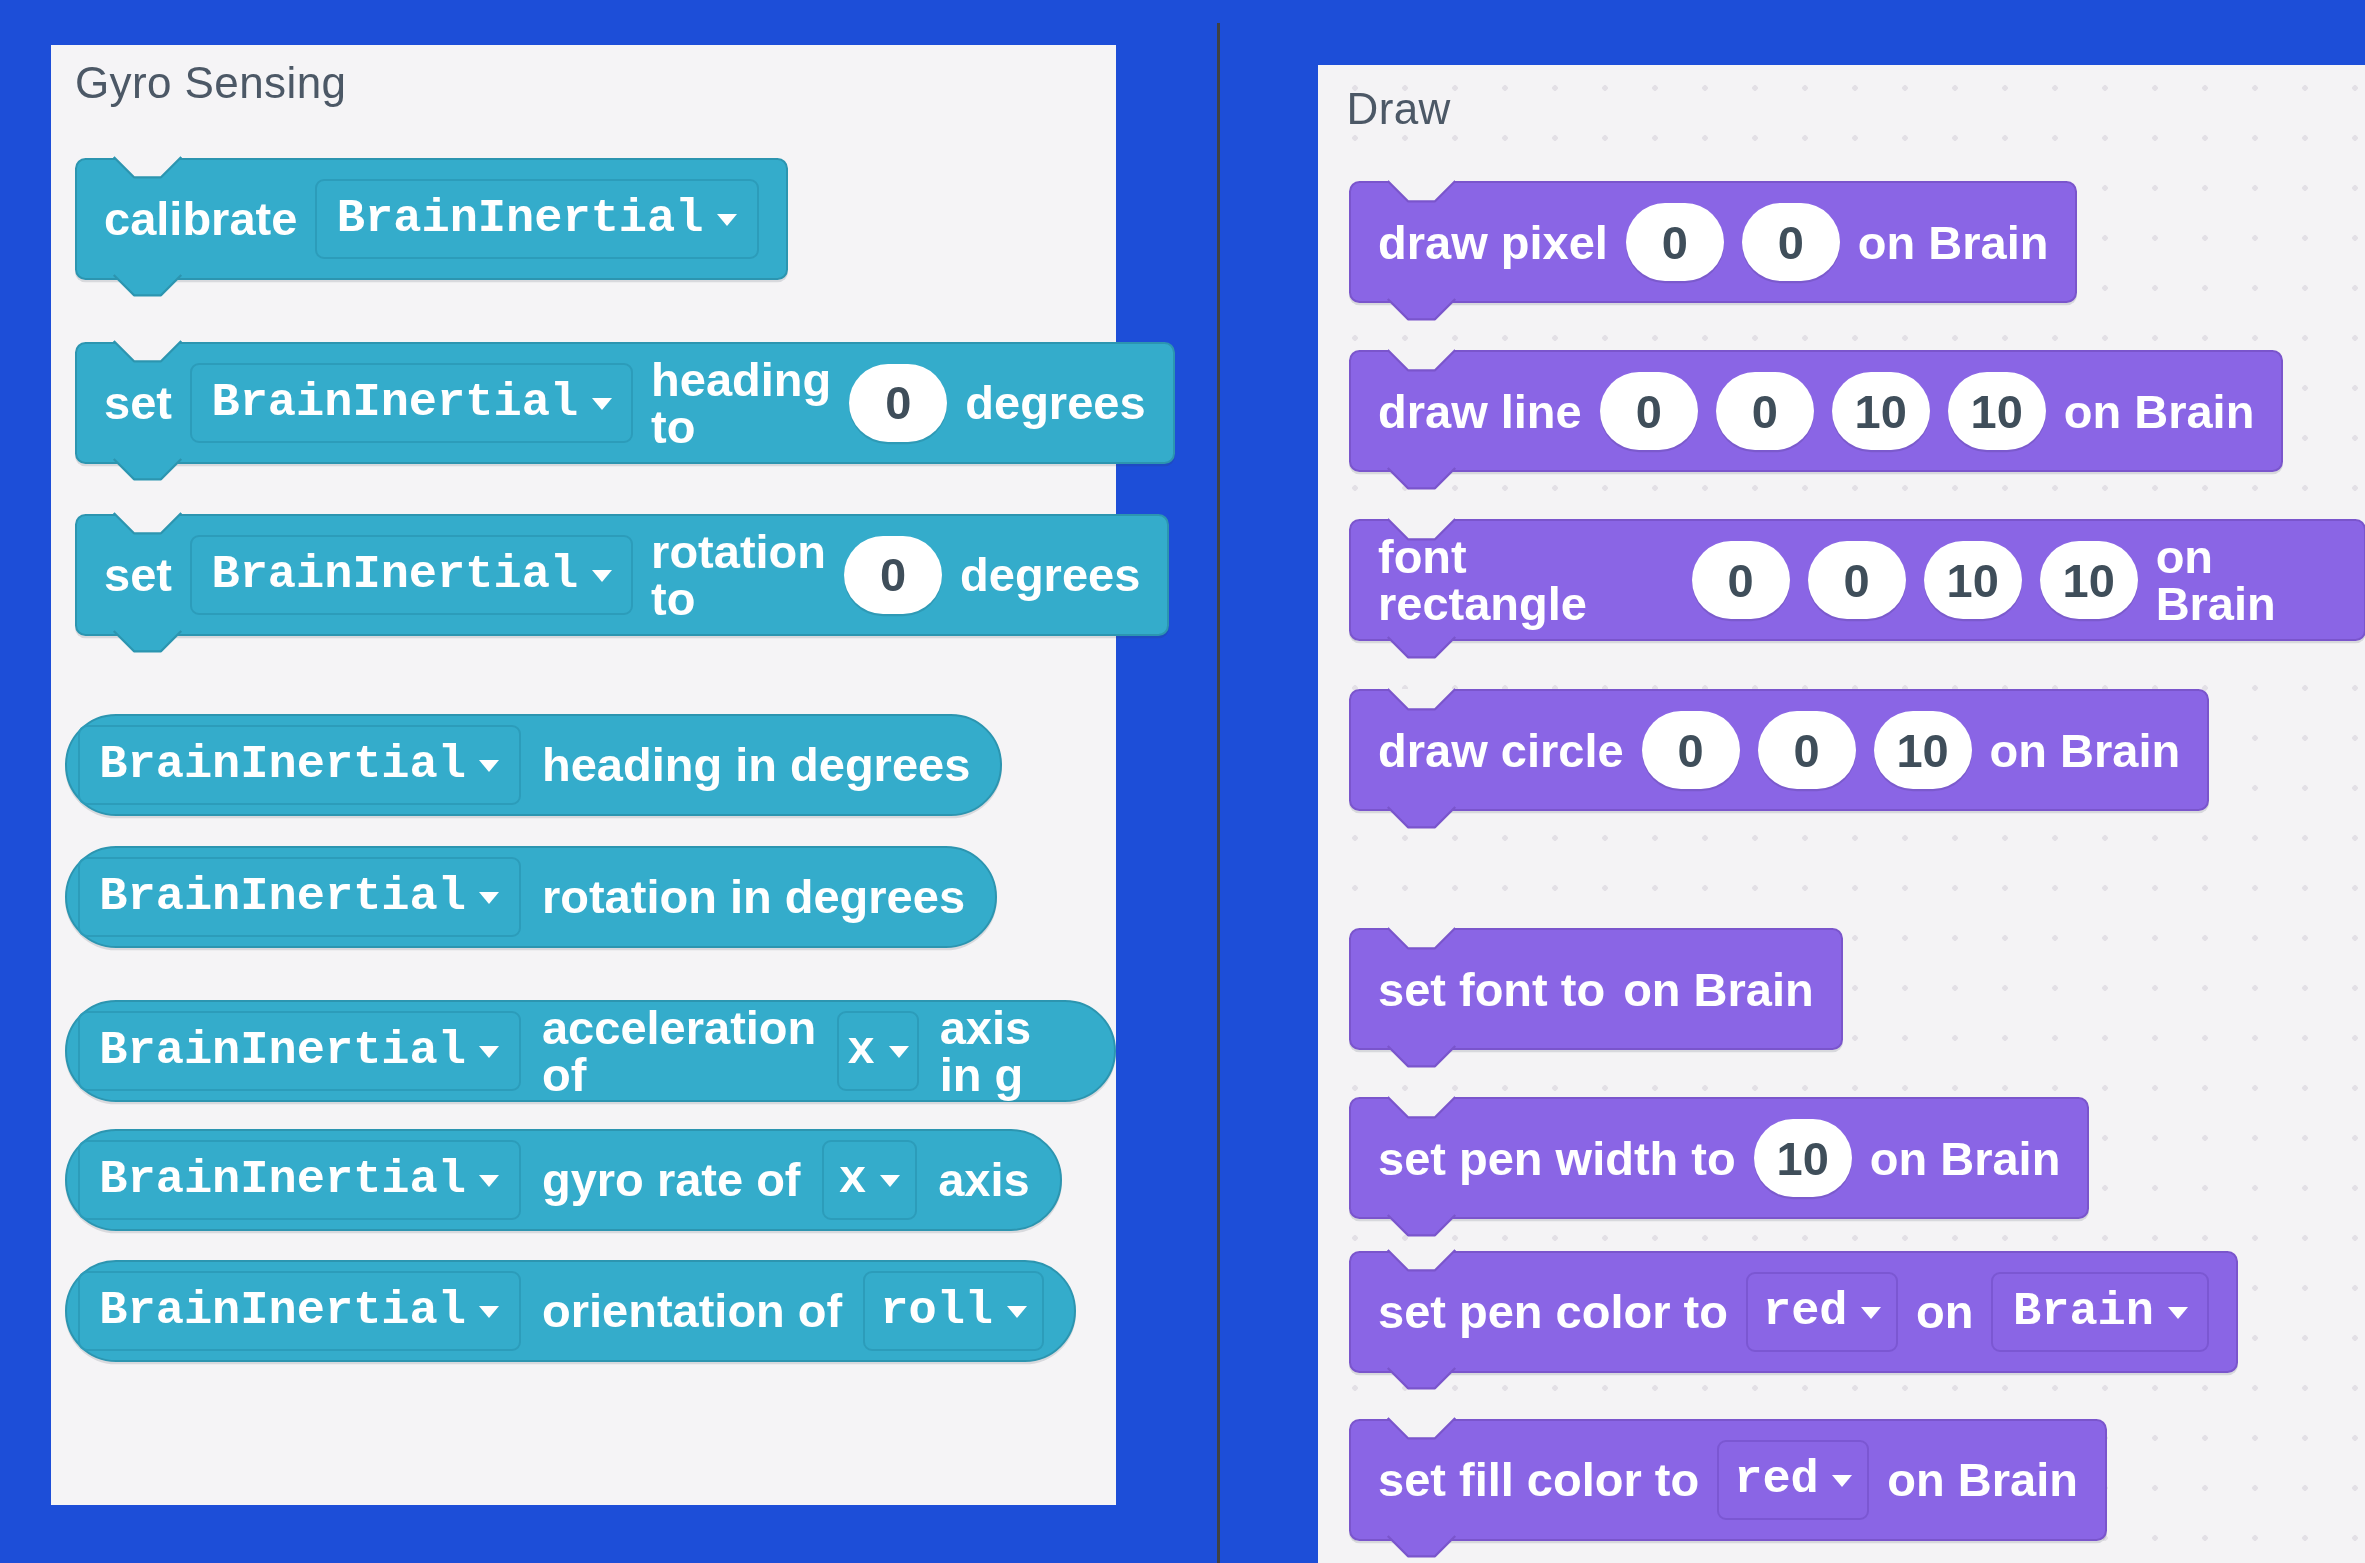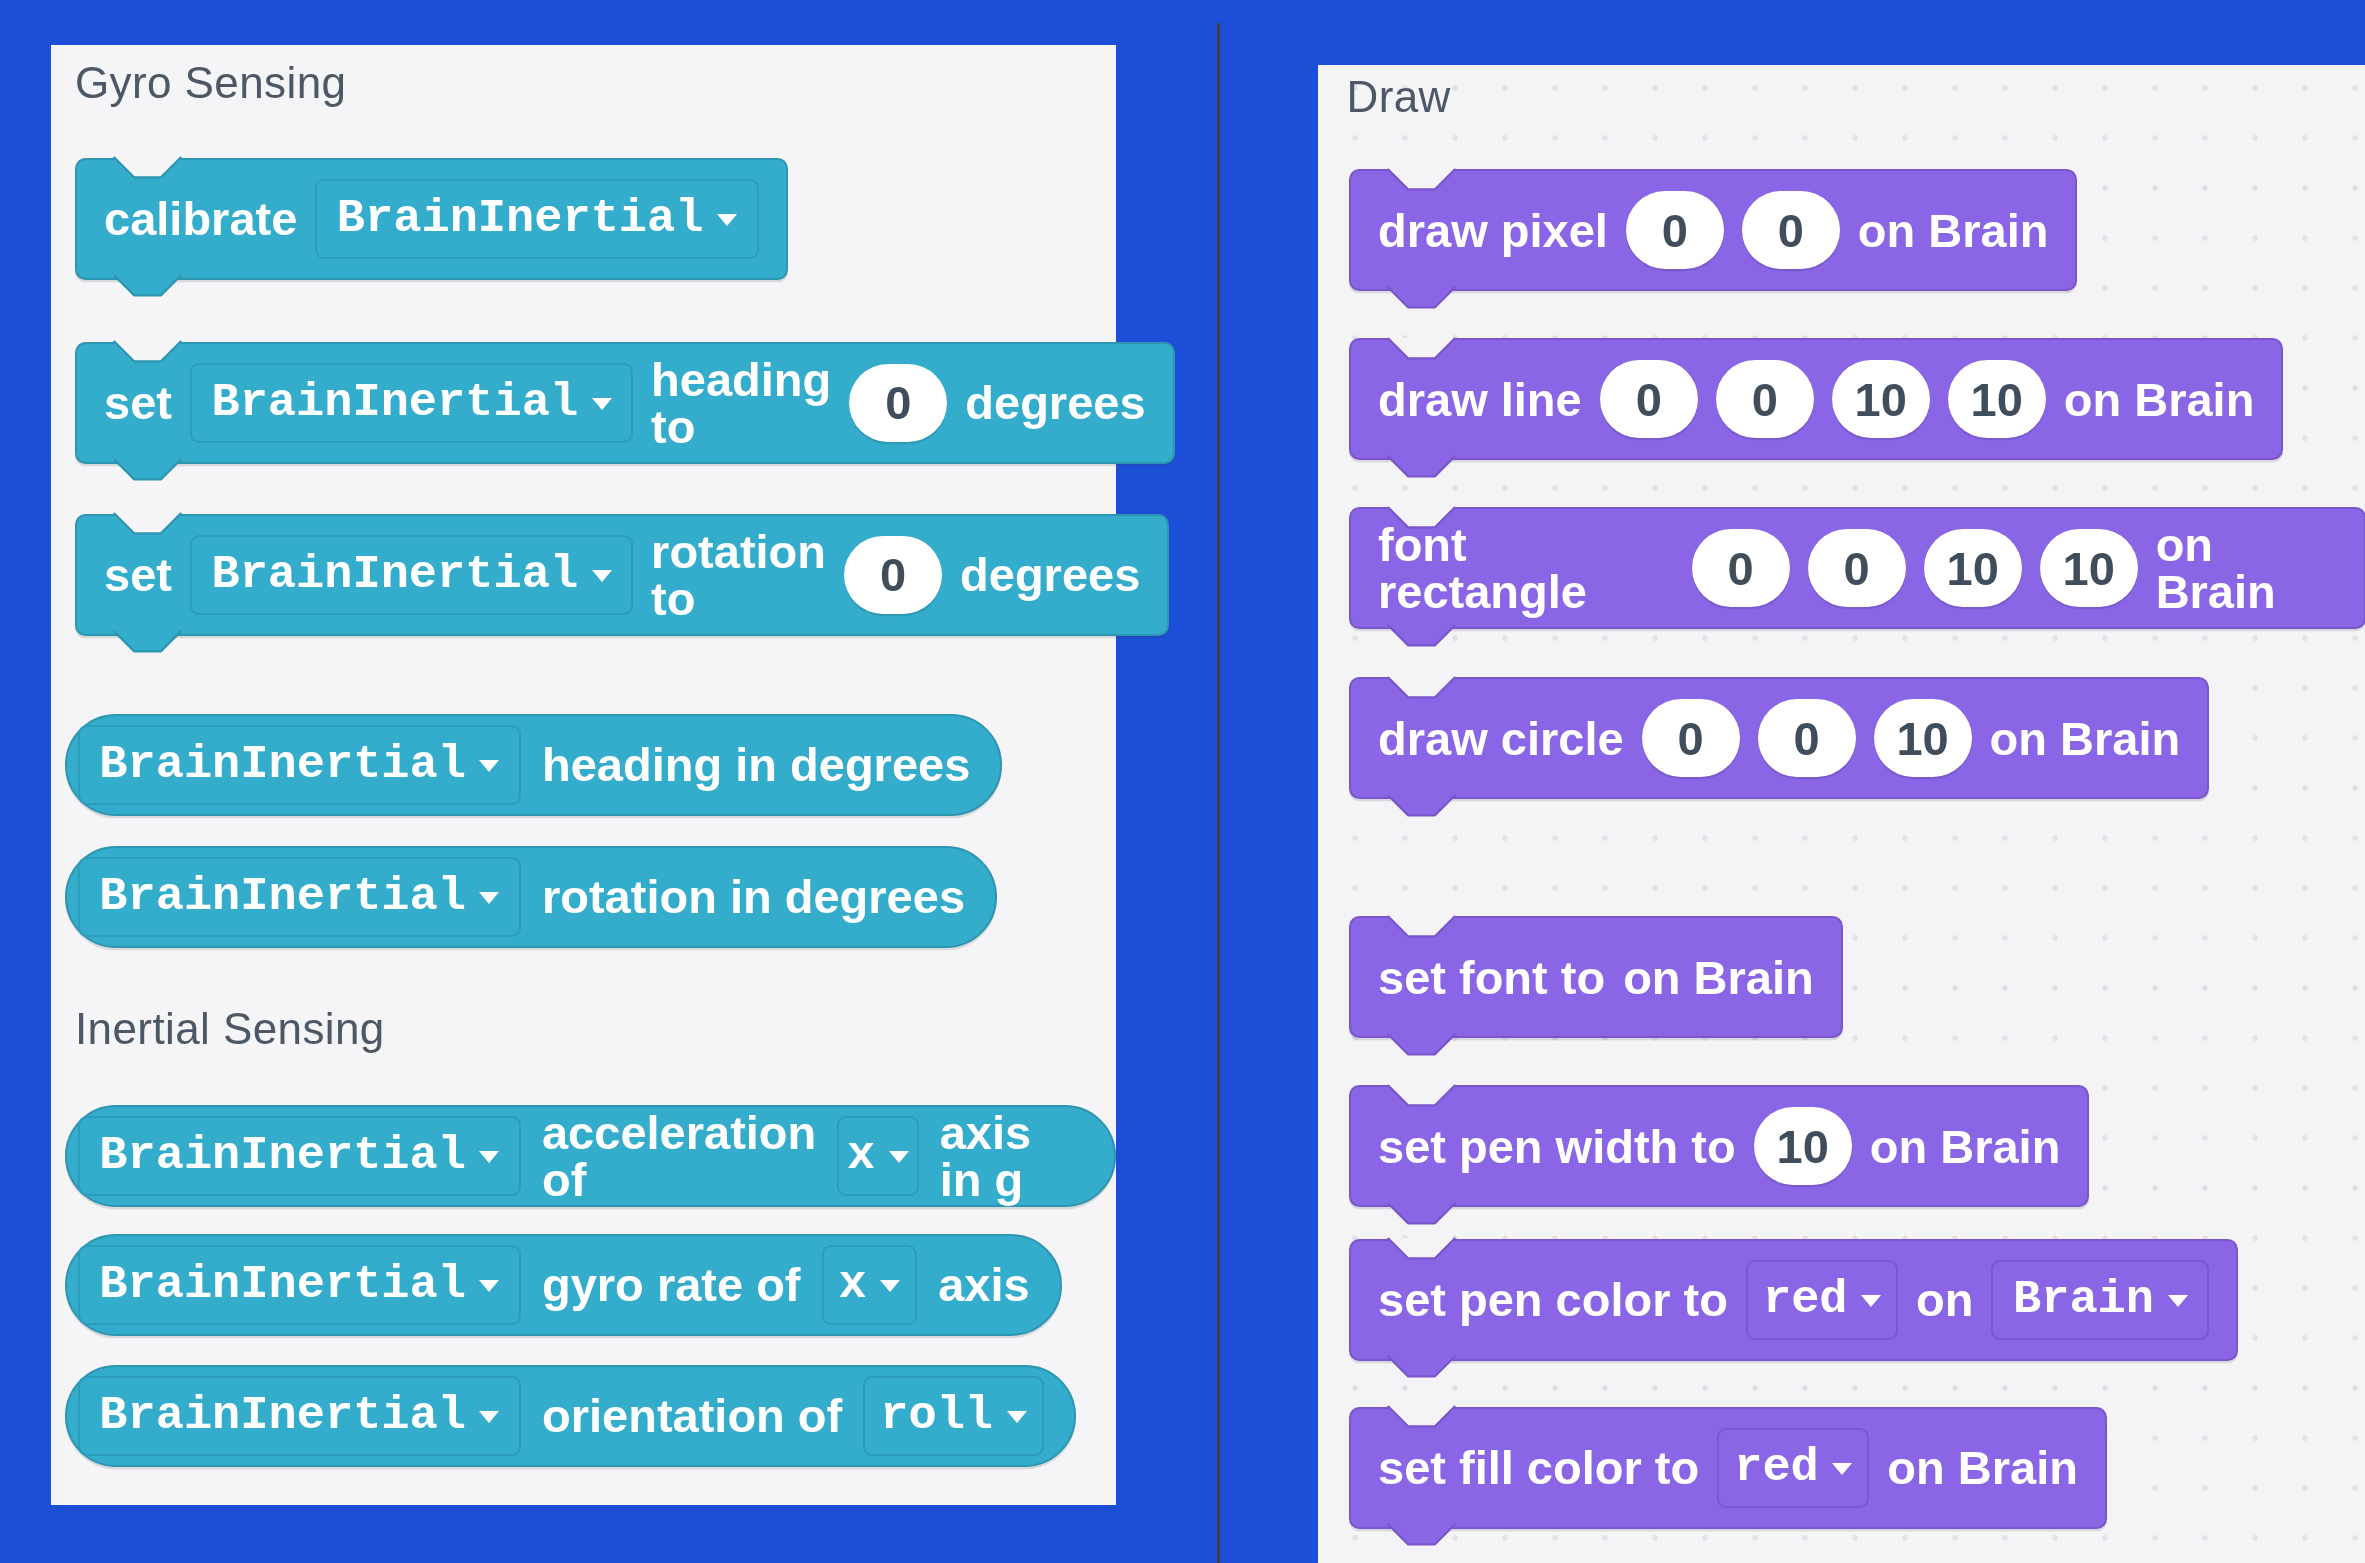--- a/index.html
+++ b/index.html
@@ -118,21 +118,20 @@
     </div>
 
     <div class="block pill teal" style="margin-top:30px">
       <span class="dd">
         <span>BrainInertial</span>
         <span class="caret"></span>
       </span>
       <span>rotation in degrees</span>
     </div>
 
-    <span class="sec-title" style="margin-top:57px">Inertial Sensing</span>
 
     <div class="block pill teal" style="margin-top:52px">
       <span class="dd">
         <span>BrainInertial</span>
         <span class="caret"></span>
       </span>
       <span>acceleration of</span>
       <span class="dd small">
         <span>x</span>
         <span class="caret"></span>
@@ -164,21 +163,21 @@
         <span class="caret"></span>
       </span>
     </div>
 
   </div>
 
   <div class="divider"></div>
 
   <div class="panel panel-right">
 
-    <span class="sec-title" style="margin-top:8px">Draw</span>
+    <span class="sec-title" style="margin-top:20px">Draw</span>
 
     <div class="block stack purple" style="margin-top:48px">
       <span>draw pixel</span>
       <span class="num">0</span>
       <span class="num">0</span>
       <span>on Brain</span>
     <svg viewBox="0 0 92 30" preserveAspectRatio="none" class="notch">
           <path d="M1 0 L28 27 L64 27 L91 0"></path>
         </svg>
         <svg viewBox="0 0 92 30" preserveAspectRatio="none" class="bump">

